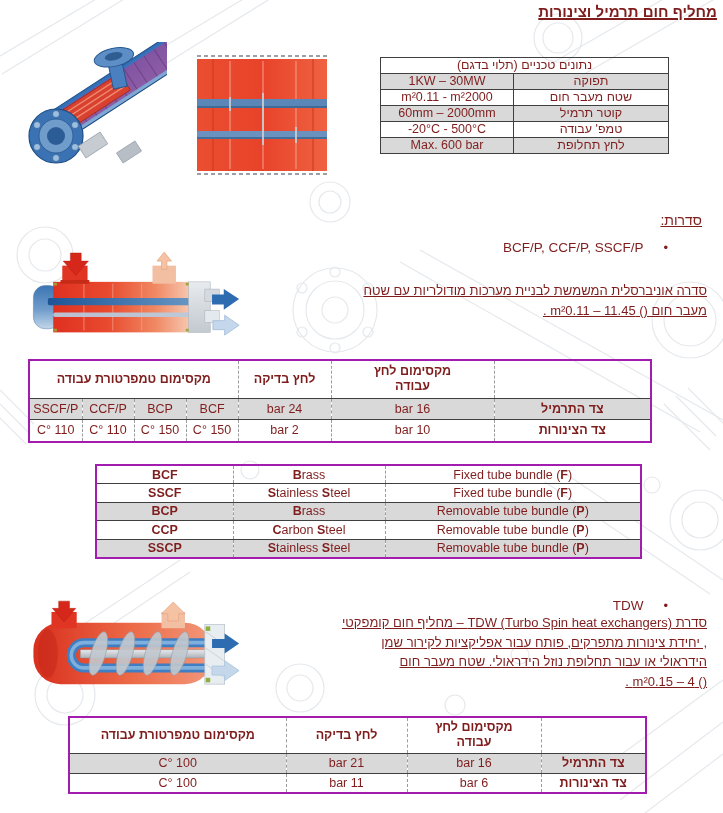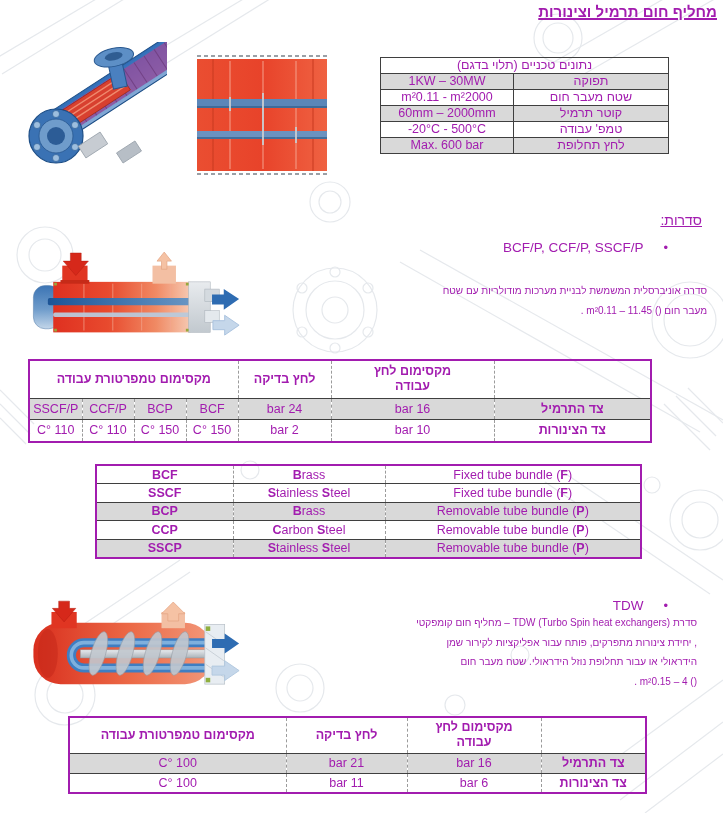--- a/index.html
+++ b/index.html
@@ -1,29 +1,29 @@
 <!DOCTYPE html>
 <html lang="he"><head>
 <meta charset="utf-8">
 <style>
   html,body{margin:0;padding:0;background:#fff;}
   #page{position:relative;width:723px;height:813px;background:#ffffff;overflow:hidden;
-        font-family:"Liberation Sans","DejaVu Sans",sans-serif;color:#a21caf;}
+        font-family:"Liberation Sans","DejaVu Sans",sans-serif;color:#7f1d1d;}
   [data-name]{box-sizing:border-box;}
   .abs{position:absolute;}
   
   #wm{position:absolute;left:0;top:0;z-index:0;pointer-events:none;}
   
   .page-title{top:3px;right:6px;font-size:15px;font-weight:bold;
     text-decoration:underline;text-decoration-thickness:2px;direction:rtl;z-index:2;}
   
   .sec-heading{font-size:14px;text-decoration:underline;direction:rtl;z-index:2;}
   .bullet-line{display:flex;direction:rtl;align-items:center;font-size:13.5px;z-index:2;}
   .bullet-line .dot{font-size:13px;margin-left:20px;}
-  .para{direction:rtl;text-align:right;font-size:10px;line-height:19.5px;width:520px;z-index:2;}
+  .para{direction:rtl;text-align:right;font-size:13px;line-height:19.5px;width:520px;z-index:2;text-decoration:underline;}
   
   table{border-collapse:collapse;table-layout:fixed;font-size:12.5px;z-index:2;position:absolute;background:transparent;}
   td{padding:0 0;text-align:center;vertical-align:middle;overflow:hidden;white-space:nowrap;}
   tr.shade td{background:#d9d9d9;}
   .hdr{font-weight:bold;}
   .rowlbl{font-weight:bold;}
   .wrap2{display:inline-block;max-width:86px;white-space:normal;line-height:15px;}
   
   #tech-table{left:380px;top:57px;width:288px;direction:rtl;}
   #tech-table td{border:1px solid #3f3f3f;height:16px;line-height:15px;}
@@ -391,21 +391,21 @@
       <rect x="197" y="85" width="5" height="5" fill="#8faf3e"></rect>
     <path d="M234 47 l-16 -11 v6 h-14 v10 h14 v6 z" data-name="cold-inlet-arrow-icon" fill="#2e6cb2"></path>
     <path d="M204 72 h14 v-6 l16 11 -16 11 v-6 h-14 z" data-name="cool-outlet-arrow-icon" stroke="#afc6de" stroke-width="1" fill="#c5d7ea"></path>
   </svg>
 
   <div class="abs bullet-line" style="top:598px;right:55px" data-name="series-bullet-tdw">
     <span class="dot" data-name="bullet-icon">•</span>
     <span data-name="series-bullet-tdw-label">TDW</span>
   </div>
 
-  <div class="abs para" style="top:613px;right:26px" data-name="series-paragraph-tdw">
+  <div class="abs para" style="top:613px;right:16px" data-name="series-paragraph-tdw">
     <div data-name="paragraph-line">סדרת TDW (Turbo Spin heat exchangers) – מחליף חום קומפקטי</div>
     <div data-name="paragraph-line">, יחידת צינורות מתפרקים, פותח עבור אפליקציות לקירור שמן</div>
     <div data-name="paragraph-line">הידראולי או עבור תחלופת נוזל הידראולי. שטח מעבר חום</div>
     <div data-name="paragraph-line">() m²0.15 – 4 .</div>
   </div>
 
   <table id="pressure2" class="ptable" data-name="tdw-pressure-table">
     <colgroup>
       <col style="width:105px">
         <col style="width:134px">

